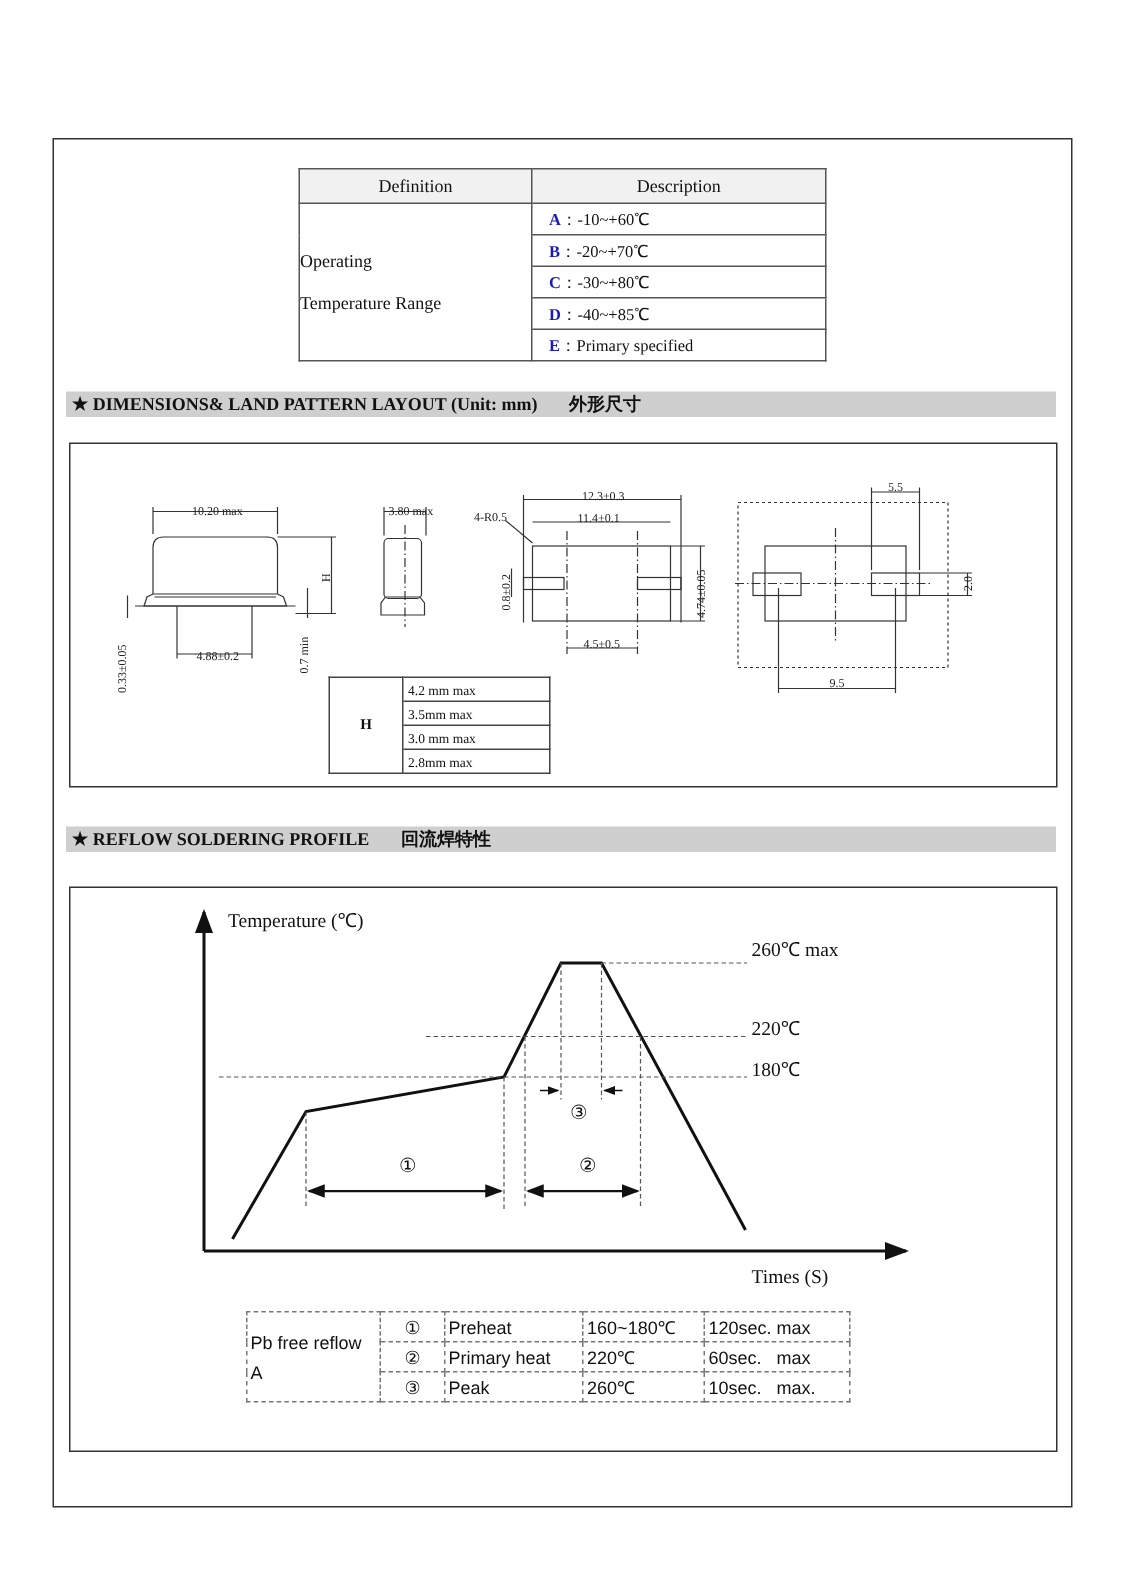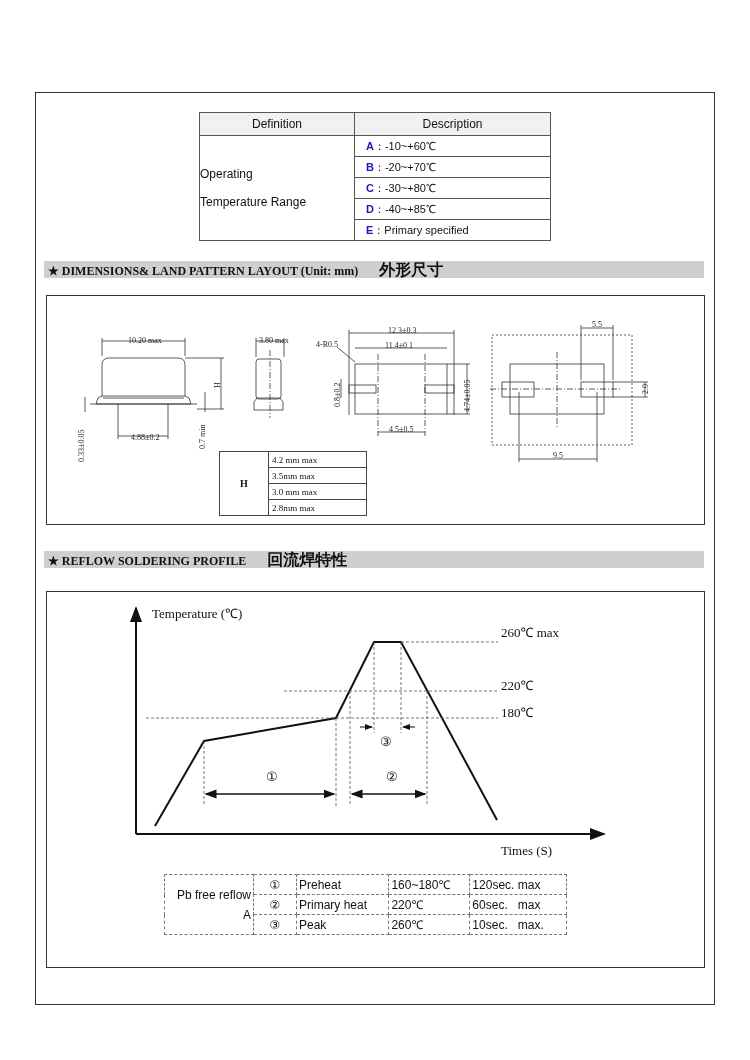--- a/index.html
+++ b/index.html
@@ -1,42 +1,42 @@
 <!DOCTYPE html>
 <html><head>
 <meta charset="utf-8">
 <style>
   html, body { margin:0; padding:0; background:#ffffff; }
   body { width:750px; height:1060px; position:relative; overflow:hidden; font-family:"Liberation Serif", serif; color:#111; }
   .abs { position:absolute; }
   #outer { left:35px; top:92px; width:680px; height:913px; border:1px solid #333; box-sizing:border-box; }
 
   
-  #temp-table { left:199px; top:112px; width:352px; height:128px; border-collapse:collapse; font-family:Liberation Sans, sans-serif; font-size:11px; }
+  #temp-table { left:199px; top:112px; width:352px; height:128px; border-collapse:collapse; font-family:Liberation Serif, serif; font-size:11px; }
   #temp-table td, #temp-table th { border:1px solid #555; padding:0; }
   #temp-table th { background:#f1f1f1; font-weight:normal; font-size:12px; height:22px; text-align:center; }
   #temp-table td.def { text-align:left; width:154px; line-height:28px; font-size:12px;margin-top:28px; }
   #temp-table td.opt { padding-left:11px; height:20px; }
   .optkey { color:#1a1ab8; font-weight:bold; }
 
   .bar { left:44px; width:660px; height:17px; background:#cfcfcf; font-size:12px; font-weight:bold; line-height:17px; padding-left:4px; box-sizing:border-box; }
-  .bar .cn { font-family:"DejaVu Sans", sans-serif; font-weight:bold; margin-left:18px; font-size:16px; }
+  .bar .cn { font-family:"DejaVu Sans", sans-serif; font-weight:bold; margin-left:18px; font-size:12px; }
 
   #dim-box { left:46px; top:295px; width:659px; height:230px; border:1px solid #333; box-sizing:border-box; }
   #reflow-box { left:46px; top:591px; width:659px; height:377px; border:1px solid #333; box-sizing:border-box; }
 
   svg text { font-family:"Liberation Serif", serif; }
 
   #h-table { left:219px; top:451px; width:148px; height:64px; border-collapse:collapse; font-size:9px; }
   #h-table td { border:1px solid #444; padding:0 0 0 3px; height:15px;margin-left:24px; }
   #h-table td.hk { width:48px; text-align:center; font-weight:bold; font-size:10px; padding:0; }
 
   #reflow-table { left:164px; top:874px; width:403px; height:60px; border-collapse:collapse; font-family:"Liberation Sans", sans-serif; font-size:12px; }
   #reflow-table td { border:1px dashed #777; padding:0 2px; height:19px; white-space:nowrap; }
-  #reflow-table td.rk { text-align:right; width:84px; line-height:20px; }
+  #reflow-table td.rk { text-align:left; width:84px; line-height:20px; }
   #reflow-table td.num { text-align:center; width:38px; }
 </style>
 </head>
 <body>
 
 <div id="outer" class="abs"></div>
 
 <table id="temp-table" class="abs">
   <tbody>
       <tr>

